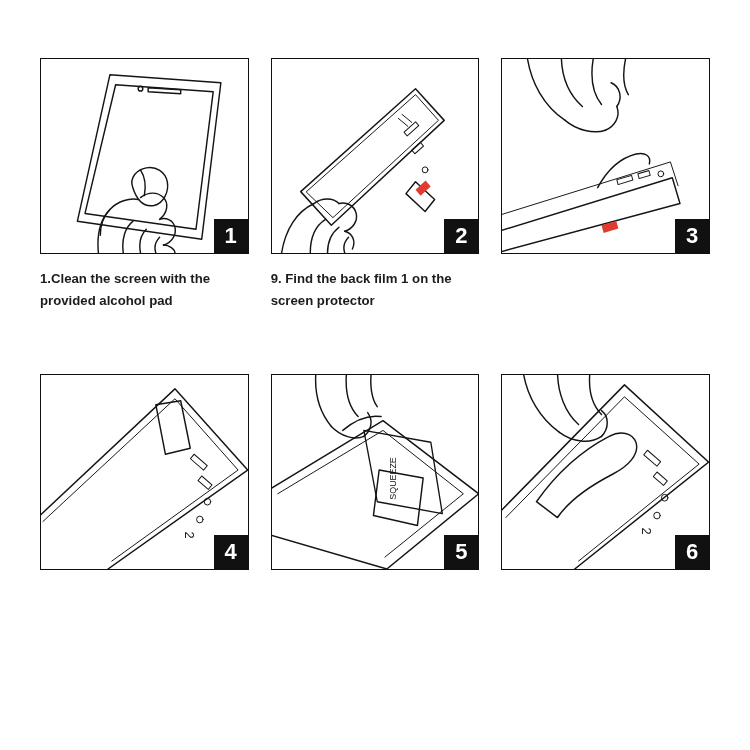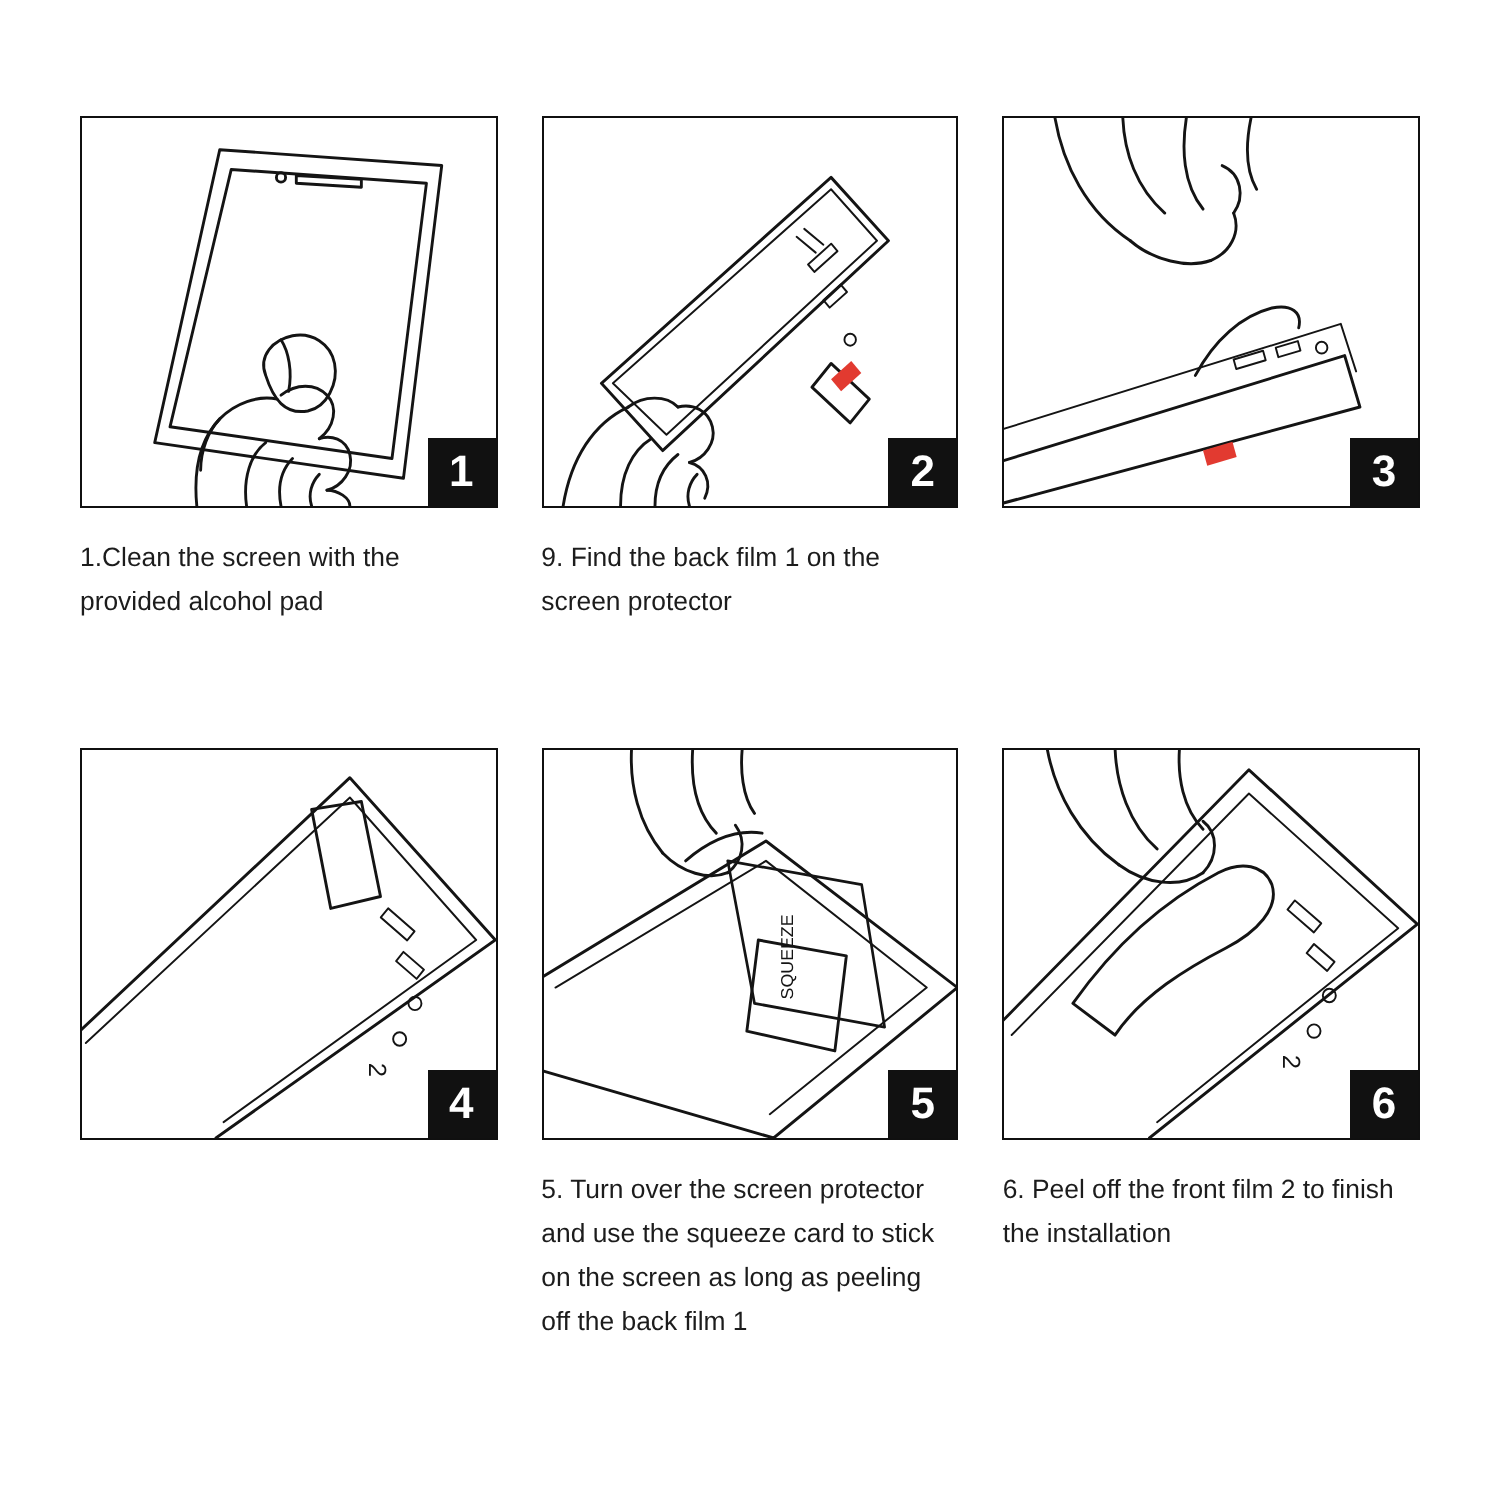--- a/index.html
+++ b/index.html
@@ -63,20 +63,21 @@
     font-family: "Liberation Sans", sans-serif;
     letter-spacing: 0px;
   }
   .caption {
     margin-top: 14px;
     font-size: 13.2px;
     line-height: 22px;
     color: #1c1c1c;
     padding-right: 4px;
     min-height: 88px;
+    font-weight: bold;
   }
   .row2 .panel { height: 196px; }
   .row-gap { height: 18px; }
 </style>
 </head>
 <body>
 
 <div class="sheet">
 
   <div class="grid">
@@ -213,21 +214,20 @@
             <path d="M62 52 C72 62 86 66 96 62"></path>
             <path d="M96 62 C104 56 106 46 100 38"></path>
             <path d="M78 -4 C76 16 80 32 90 42"></path>
             <path d="M104 -4 C102 10 104 24 110 32"></path>
 
             <path d="M74 56 C86 46 100 40 114 42"></path>
           </g>
         </svg>
         <div class="badge">5</div>
       </div>
-      <div class="caption">5. Turn over the screen protector and use the squeeze card to stick on the screen as long as peeling off the back film 1</div>
     </div>
 
     <div class="step">
       <div class="panel">
         <svg viewBox="0 0 216 196" preserveAspectRatio="none">
           <g fill="none" stroke="#141414" stroke-width="1.5" stroke-linejoin="round" stroke-linecap="round">
 
             <path d="M-10 146 L128 10 L216 88 L76 196"></path>
             <path d="M4 144 L128 22 L206 90 L80 188" stroke-width="1"></path>
 
@@ -242,17 +242,16 @@
             <path d="M60 58 C74 68 92 70 104 62"></path>
             <path d="M104 62 C112 54 112 42 104 36"></path>
             <path d="M58 -4 C58 18 66 38 80 50"></path>
             <path d="M92 -4 C90 14 94 30 104 40"></path>
 
             <text x="146" y="154" font-family="Liberation Sans, sans-serif" font-size="13" fill="#141414" stroke="none" transform="rotate(90 146 154)">2</text>
           </g>
         </svg>
         <div class="badge">6</div>
       </div>
-      <div class="caption">6. Peel off the front film 2 to finish the installation</div>
     </div>
   </div>
 
 </div>
 
 </body></html>

